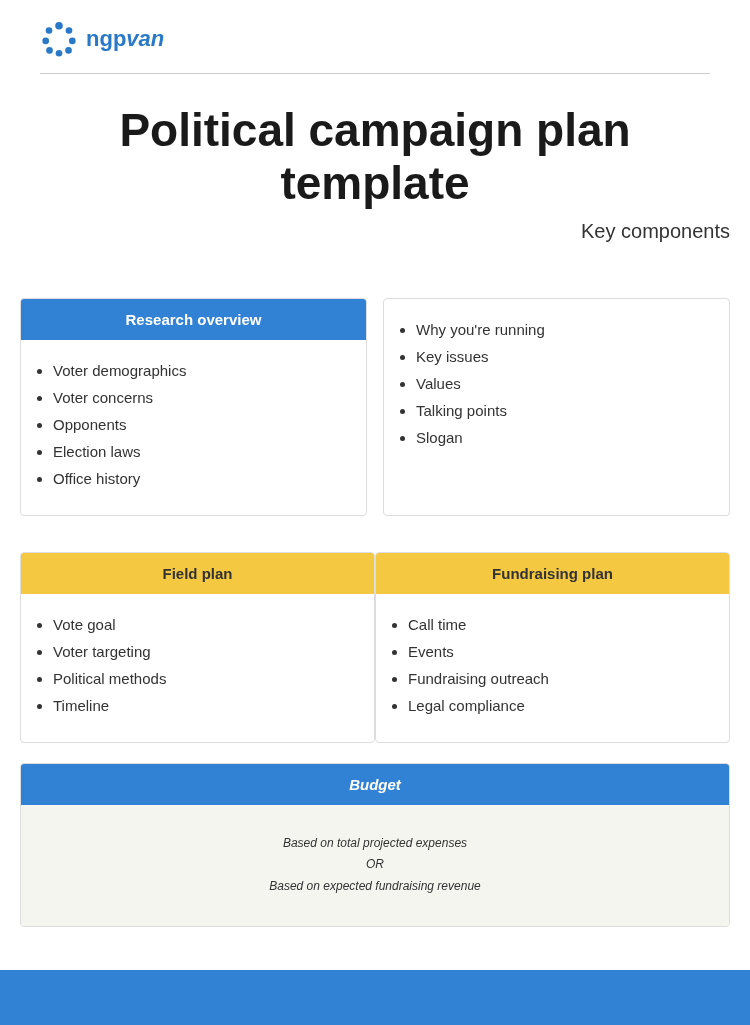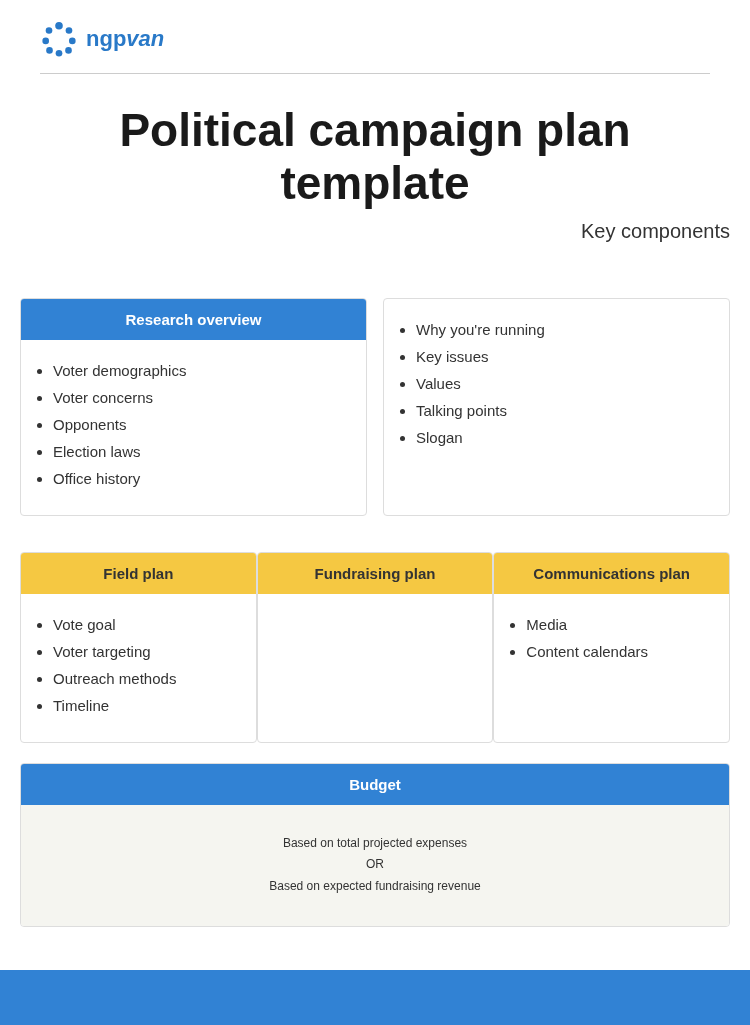--- a/index.html
+++ b/index.html
@@ -132,20 +132,21 @@
       margin-bottom: 16px;
     }
 
     .row-three .card {
       flex: 1;
     }
 
     
     .card-full {
       width: 100%;
+      font-style: italic;
     }
 
     .budget-body {
       padding: 28px 20px;
       text-align: center;
       background: #f5f5f0;
     }
 
     .budget-body p {
       font-size: 12px;
@@ -217,39 +218,38 @@
     </div>
   </div>
 
   <div class="row-three">
     <div class="card card-yellow">
       <div class="card-header">Field plan</div>
       <div class="card-body">
         <ul>
           <li>Vote goal</li>
           <li>Voter targeting</li>
-          <li>Outreach methods</li>
+          <li>Political methods</li>
           <li>Timeline</li>
         </ul>
       </div>
     </div>
 
     <div class="card card-yellow">
       <div class="card-header">Fundraising plan</div>
-    </div>
-
-    <div class="card card-yellow">
-      <div class="card-header">Communications plan</div>
-      <div class="card-body">
-        <ul>
-          <li>Media</li>
-          <li>Content calendars</li>
-        </ul>
-      </div>
-    </div>
+      <div class="card-body">
+        <ul>
+          <li>Call time</li>
+          <li>Events</li>
+          <li>Fundraising outreach</li>
+          <li>Legal compliance</li>
+        </ul>
+      </div>
+    </div>
+
   </div>
 
   <div class="card card-blue card-full">
     <div class="card-header">Budget</div>
     <div class="budget-body">
       <p>
         <span>Based on total projected expenses</span><br>
         <span>OR</span><br>
         <span>Based on expected fundraising revenue</span>
       </p>

